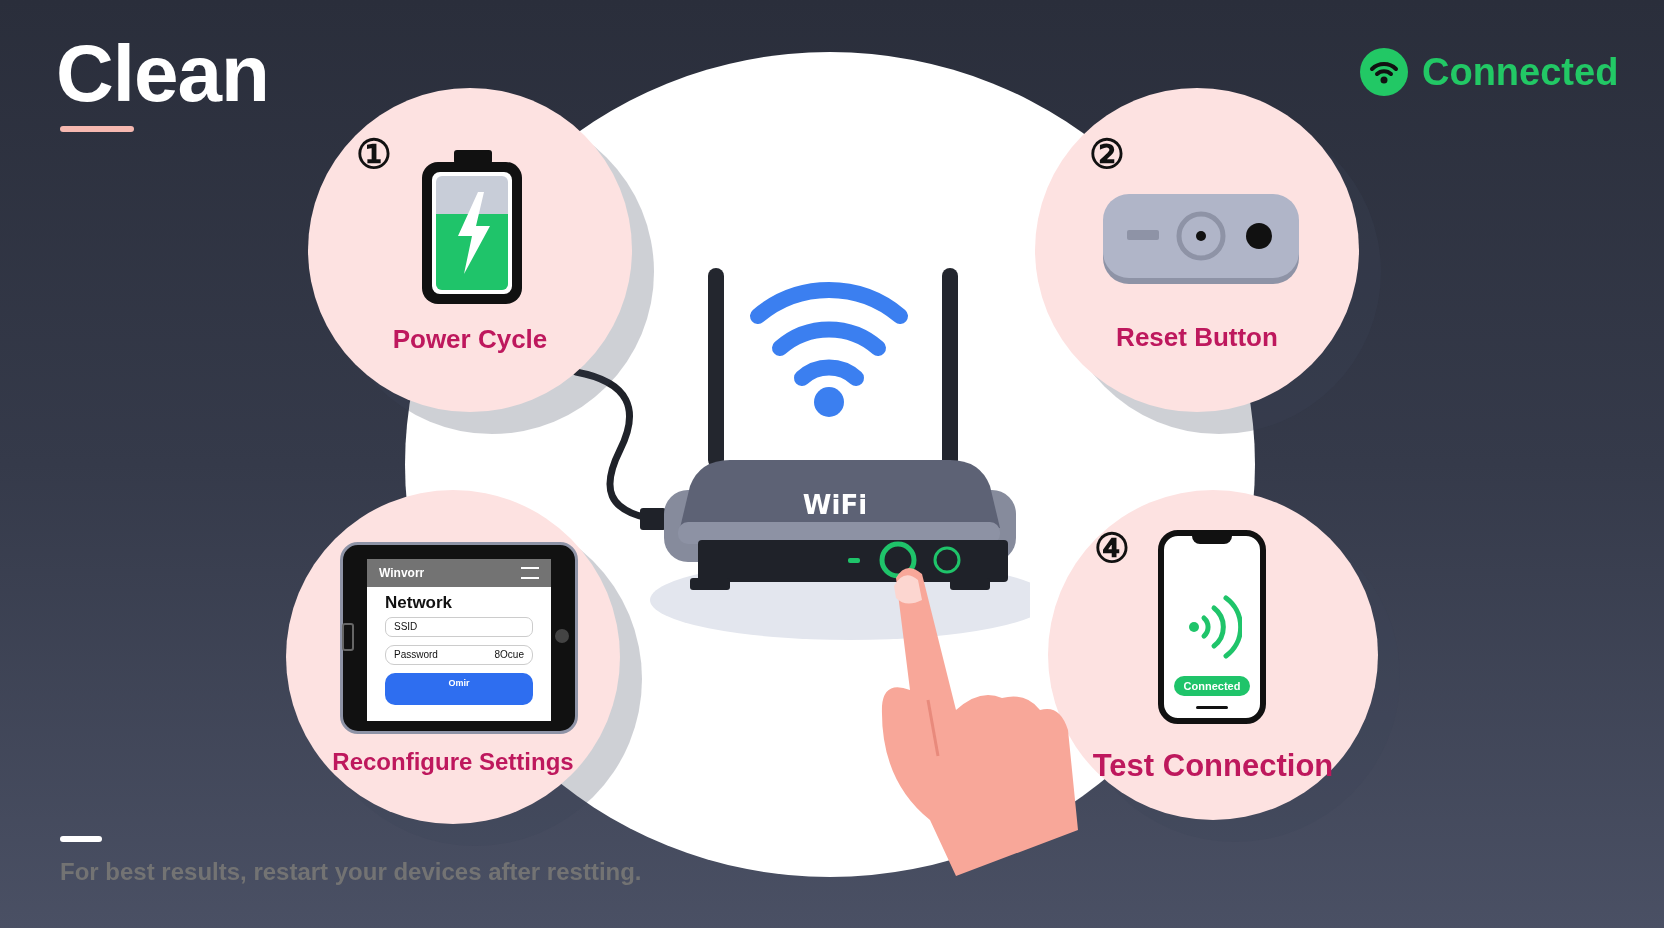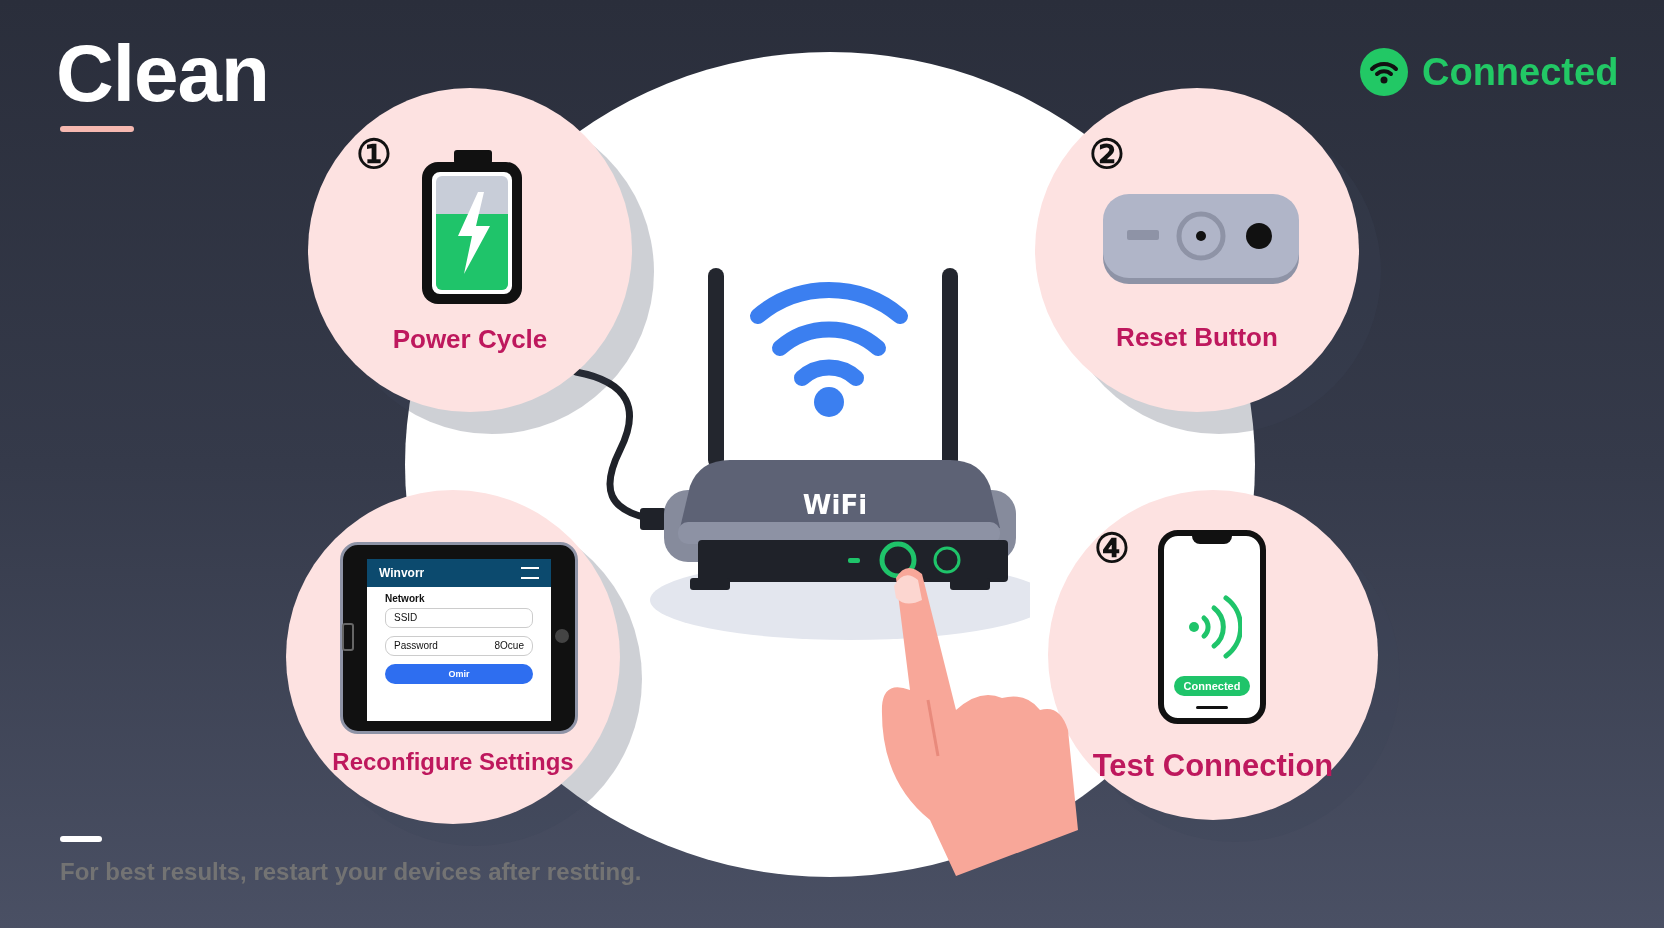--- a/index.html
+++ b/index.html
@@ -73,32 +73,32 @@
     <circle cx="158" cy="42" r="13" fill="#111"></circle>
   </svg>
   <div class="circle-label" style="top:234px;">Reset Button</div>
 </div>
 
 <div class="abs circle c3">
   <div class="abs" style="left:54px;top:52px;width:232px;height:186px;border-radius:18px;background:#111;border:3px solid #8e93a6;">
     <div class="abs" style="left:-1px;top:78px;width:8px;height:24px;border:2px solid #666;border-radius:3px;"></div>
     <div class="abs" style="right:6px;top:84px;width:14px;height:14px;border-radius:50%;background:#444;"></div>
     <div class="abs" style="left:24px;top:14px;width:184px;height:162px;background:#fff;">
-      <div style="height:28px;background:#0c4a6e;display:flex;align-items:center;justify-content:space-between;padding:0 12px;">
+      <div style="height:28px;background:#737373;display:flex;align-items:center;justify-content:space-between;padding:0 12px;">
         <span style="font-size:12px;font-weight:700;color:#fff;">Winvorr</span>
         <span style="display:block;width:18px;height:8px;border-top:2px solid #fff;border-bottom:2px solid #fff;"></span>
       </div>
       <div style="padding:6px 18px 0 18px;">
-        <div style="font-size:10px;font-weight:700;color:#111;margin-bottom:4px;">Network</div>
+        <div style="font-size:17px;font-weight:700;color:#111;margin-bottom:4px;">Network</div>
         <div style="height:18px;border:1px solid #ccc;border-radius:7px;font-size:10px;padding:0 8px;line-height:18px;color:#111;margin-bottom:8px;">SSID</div>
         <div style="height:18px;border:1px solid #ccc;border-radius:9px;font-size:10px;padding:0 8px;line-height:18px;color:#111;display:flex;justify-content:space-between;margin-bottom:8px;align-items:center;">
           <span>Password</span>
           <span>8Ocue</span>
         </div>
-        <div style="height:20px;border-radius:10px;background:#2e6ef0;color:#fff;font-size:9px;font-weight:700;text-align:center;line-height:20px;">Omir</div>
+        <div style="height:32px;border-radius:10px;background:#2e6ef0;color:#fff;font-size:9px;font-weight:700;text-align:center;line-height:20px;">Omir</div>
       </div>
     </div>
   </div>
   <div class="circle-label" style="top:258px;font-size:24px;">Reconfigure Settings</div>
 </div>
 
 <div class="abs circle c4">
   <div class="step-num" style="left:48px;top:42px;border:none;font-size:40px;">④</div>
   <div class="abs" style="left:110px;top:40px;width:96px;height:182px;border:6px solid #111;border-radius:20px;background:#fff;">
     <div class="abs" style="left:28px;top:-2px;width:40px;height:10px;background:#111;border-radius:0 0 8px 8px;"></div>

